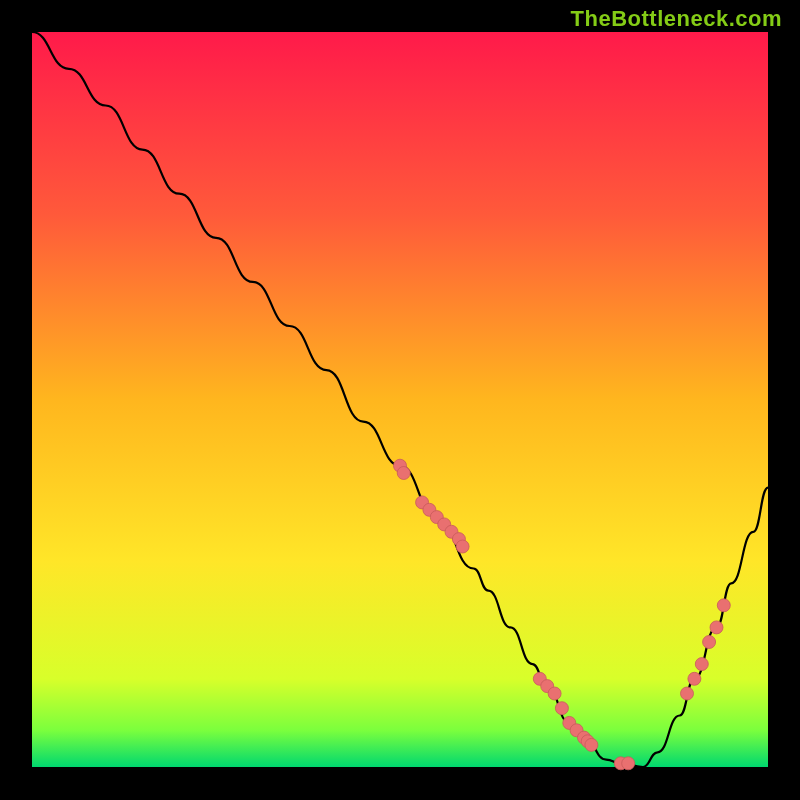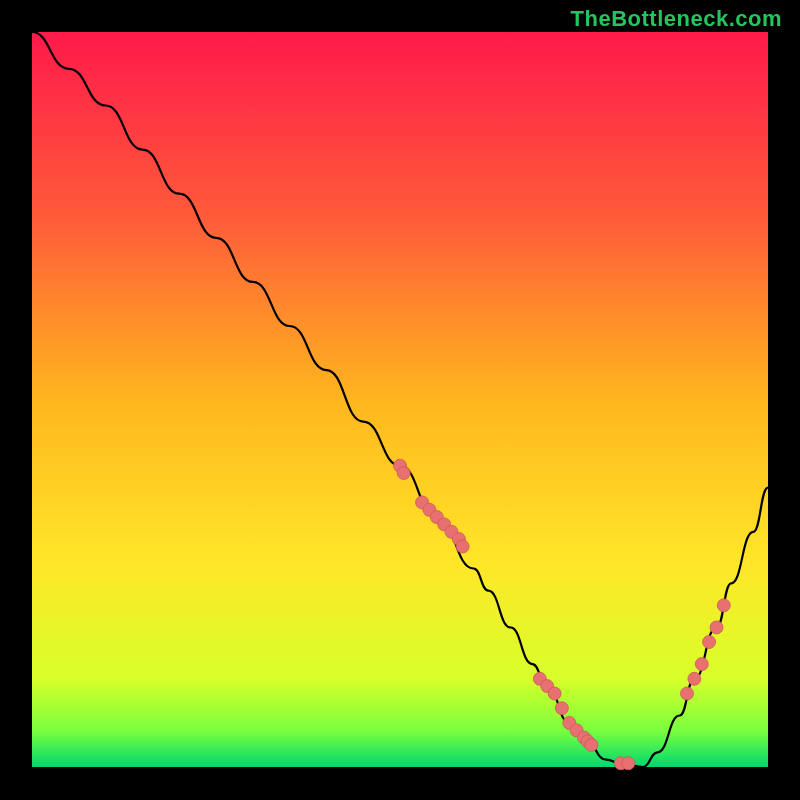--- a/index.html
+++ b/index.html
@@ -14,21 +14,21 @@
   .stage {
     position: relative;
     width: 800px;
     height: 800px;
     background: #000000;
   }
   .watermark {
     position: absolute;
     top: 6px;
     right: 18px;
-    color: #22c55e;
+    color: #84cc16;
     font-size: 22px;
     font-weight: 600;
     letter-spacing: 0.5px;
     z-index: 20;
   }
   svg.plot {
     position: absolute;
     left: 0;
     top: 0;
   }

